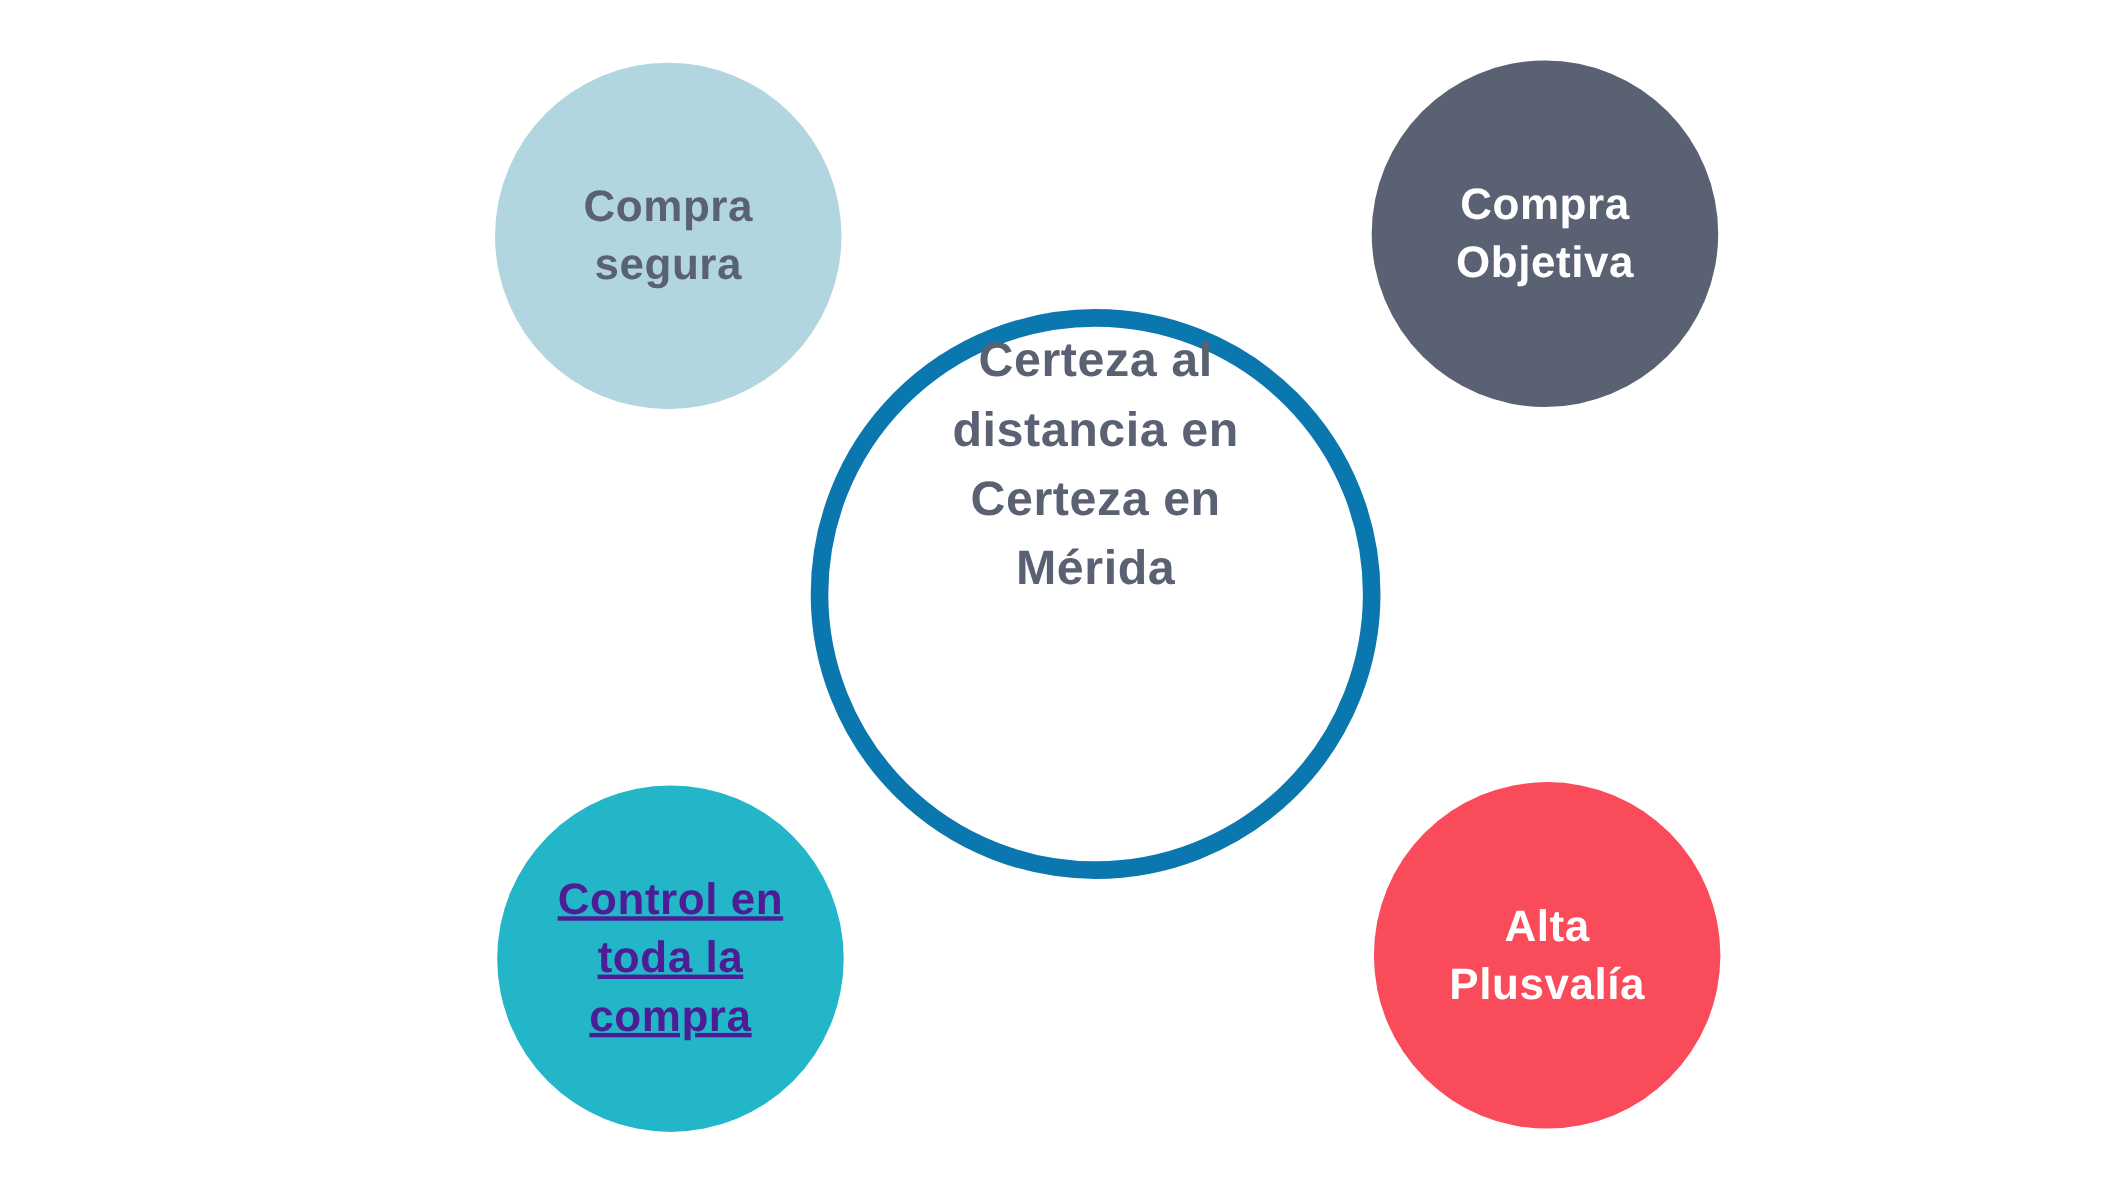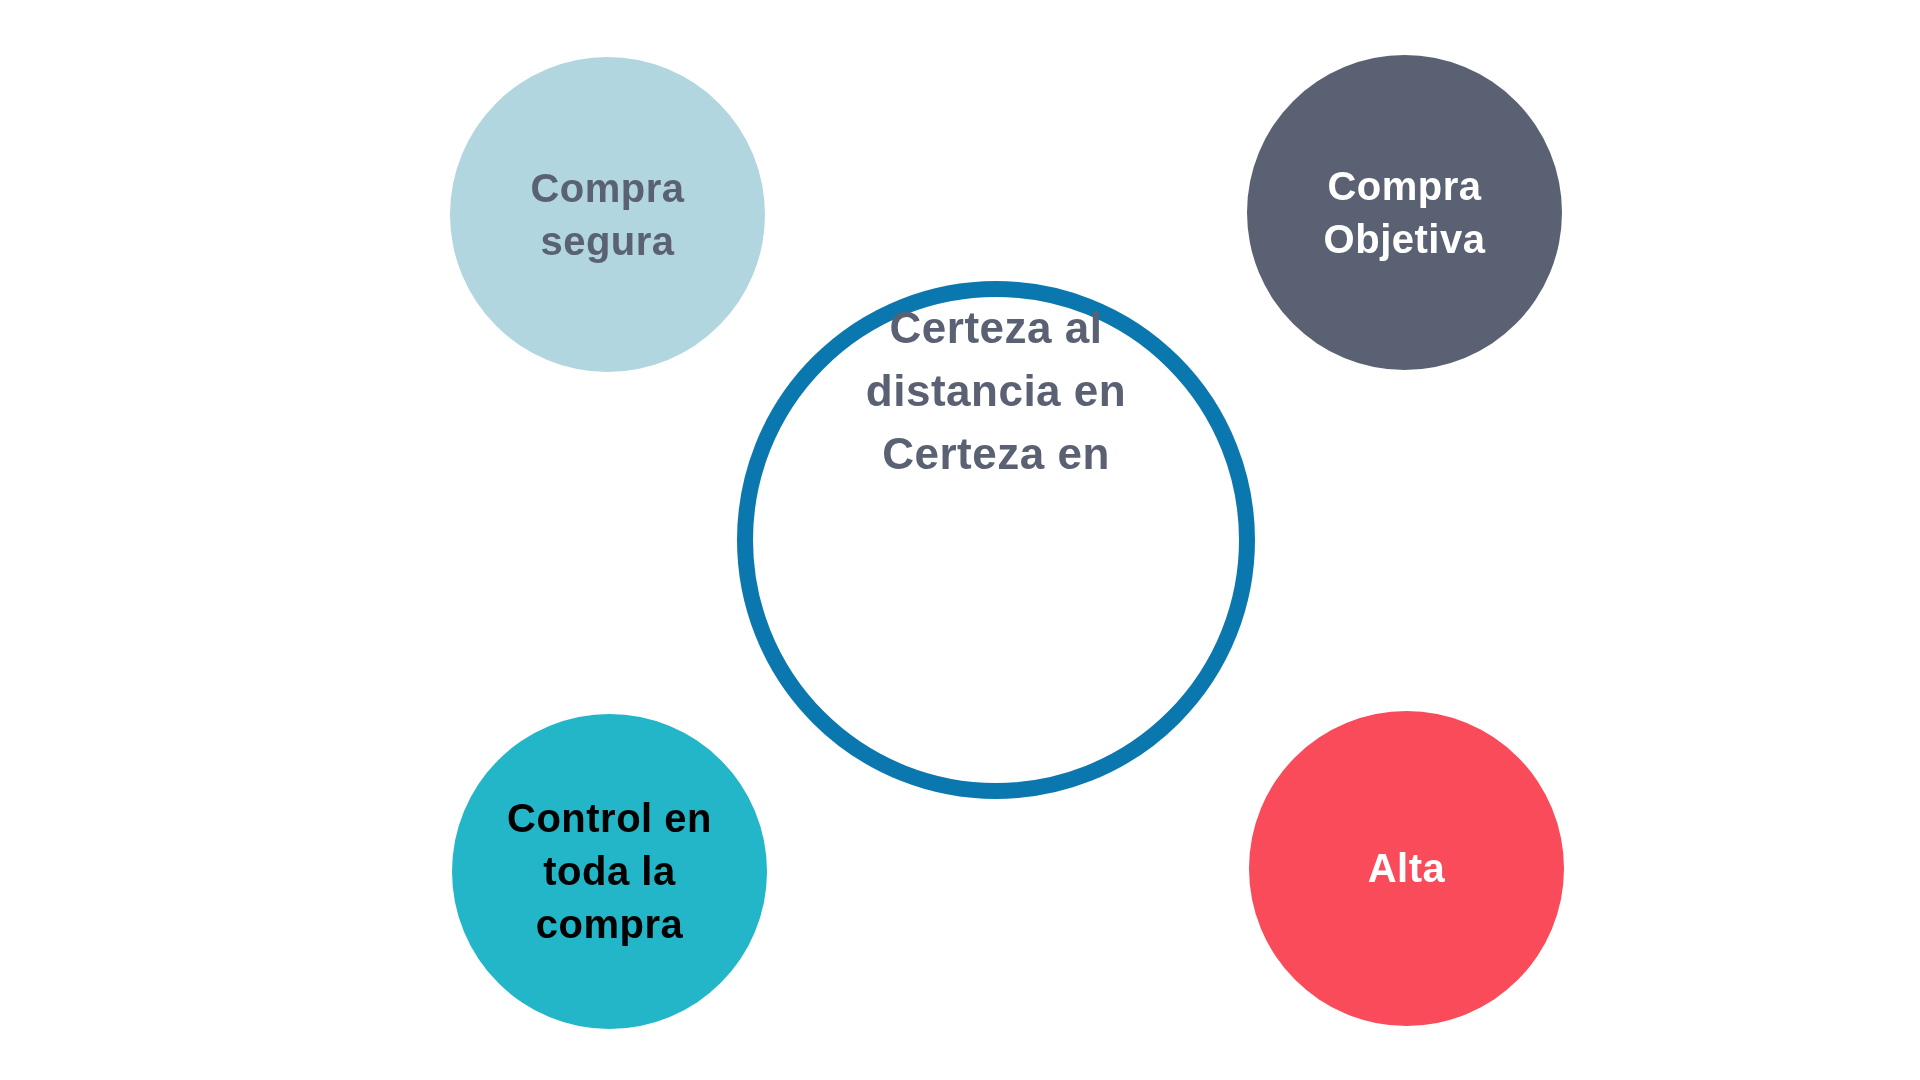--- a/index.html
+++ b/index.html
@@ -69,25 +69,27 @@
 
   <div class="node node-top-right" style="background-color: rgb(90, 97, 114); color: rgb(255, 255, 255);">
     <span class="line">Compra</span>
     <span class="line">Objetiva</span>
   </div>
 
   <div class="center-circle" style="border-color: rgb(11, 119, 175); color: rgb(90, 97, 114); background-color: rgb(255, 255, 255);">
     <span class="line">Certeza al</span>
     <span class="line">distancia en</span>
     <span class="line">Certeza en</span>
+    <span class="line">Mérida</span>
   </div>
 
-  <div class="node node-bottom-left" style="background-color: rgb(35, 181, 200); color: #000000;">
+  <div class="node node-bottom-left" style="background-color: rgb(35, 181, 200); color: #4c1d95; text-decoration: underline;">
     <span class="line">Control en</span>
     <span class="line">toda la</span>
     <span class="line">compra</span>
   </div>
 
   <div class="node node-bottom-right" style="background-color: rgb(249, 75, 89); color: rgb(255, 255, 255);">
     <span class="line">Alta</span>
+    <span class="line">Plusvalía</span>
   </div>
 
 </div>
 
 </body></html>

